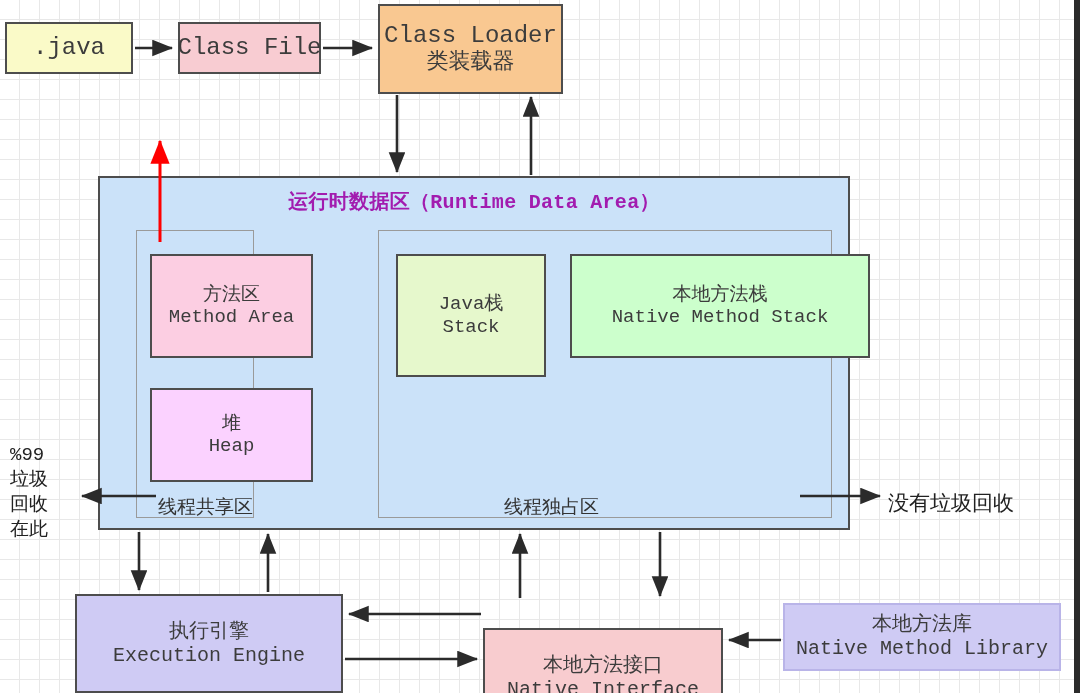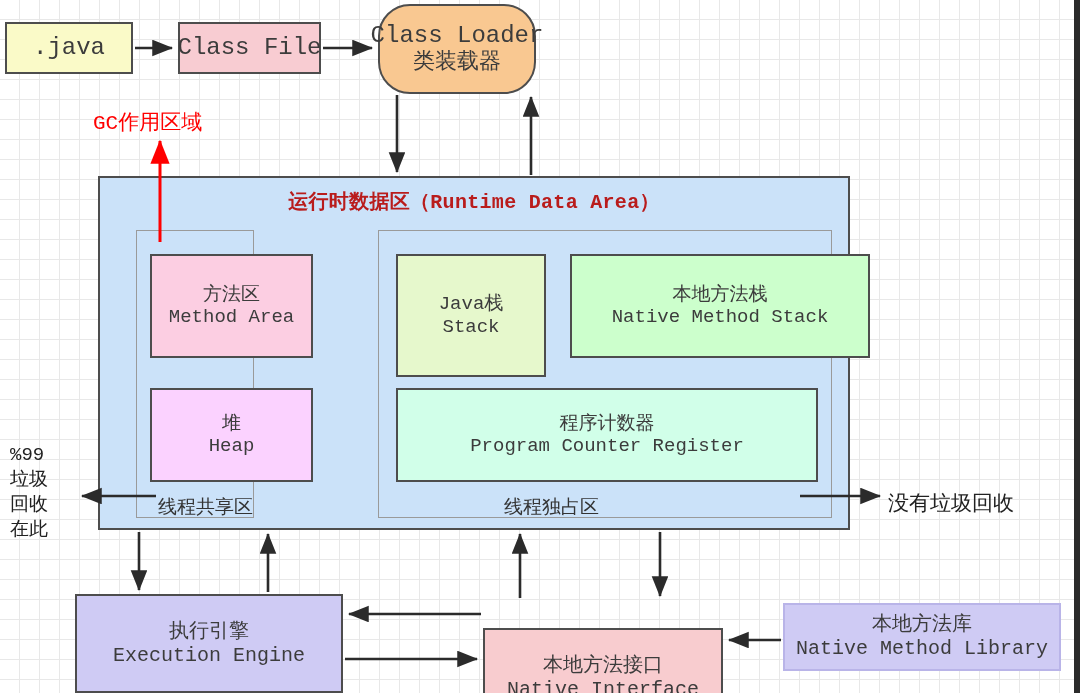--- a/index.html
+++ b/index.html
@@ -37,28 +37,28 @@
     justify-content: center;
     text-align: center;
     line-height: 1.18;
     color: #3c3c3c;
   }
   .box .ln { display: block; white-space: nowrap; }
 
   
   #java-file      { left:5px;   top:22px;  width:128px; height:52px; background:#FAFAC8; font-size:24px; }
   #class-file     { left:178px; top:22px;  width:143px; height:52px; background:#F8CCD2; font-size:24px; }
-  #class-loader   { left:378px; top:4px;   width:158px; height:90px; background:#F9C891; font-size:24px;border-radius:32px; }
+  #class-loader   { left:378px; top:4px;   width:185px; height:90px; background:#F9C891; font-size:24px; }
   #class-loader .ln.cn { font-size:22px; }
 
   #runtime-area   { left:98px;  top:176px; width:752px; height:354px; background:#CBE2F9; border:2px solid #4d4d4d;
                     justify-content:flex-start; }
   #rt-title {
     position:absolute; top:13px; left:0; width:100%;
-    text-align:center; font-size:20px; font-weight:bold; color:#b91c1c;
+    text-align:center; font-size:20px; font-weight:bold; color:#a21caf;
     letter-spacing:0.3px;
   }
   .subregion {
     position:absolute; box-sizing:border-box;
     border:1px solid #9a9a9a; background:transparent;
   }
   #region-shared  { left:136px; top:230px; width:118px; height:288px; }
   #region-exclusive { left:378px; top:230px; width:454px; height:288px; }
   .region-label {
     position:absolute; font-size:19px; color:#333; white-space:nowrap;
@@ -129,41 +129,36 @@
   <div class="box" id="java-stack">
     <span class="ln cn">Java栈</span>
     <span class="ln en">Stack</span>
   </div>
 
   <div class="box" id="native-stack">
     <span class="ln cn">本地方法栈</span>
     <span class="ln en">Native Method Stack</span>
   </div>
 
-  <div class="box" id="pc-register">
-    <span class="ln cn">程序计数器</span>
-    <span class="ln en">Program Counter Register</span>
-  </div>
 
   <div class="box" id="exec-engine">
     <span class="ln cn">执行引擎</span>
     <span class="ln en">Execution Engine</span>
   </div>
 
   <div class="box" id="native-iface">
     <span class="ln cn">本地方法接口</span>
     <span class="ln en">Native Interface</span>
   </div>
 
   <div class="box" id="native-lib">
     <span class="ln cn">本地方法库</span>
     <span class="ln en">Native Method Library</span>
   </div>
 
-  <div class="freetext" id="gc-label">GC作用区域</div>
   <div class="freetext" id="no-gc-label">没有垃圾回收</div>
   <div class="freetext" id="gc99-label"><span>%99</span><br><span>垃圾</span><br><span>回收</span><br><span>在此</span></div>
 
   <svg class="arrows" viewBox="0 0 1080 693">
     <defs>
       <marker id="ah" markerWidth="9" markerHeight="9" refX="7.6" refY="3.2" orient="auto" markerUnits="strokeWidth">
         <path d="M0,0 L8,3.2 L0,6.4 z" fill="#2b2b2b"></path>
       </marker>
       <marker id="ahr" markerWidth="9" markerHeight="9" refX="7.6" refY="3.2" orient="auto" markerUnits="strokeWidth">
         <path d="M0,0 L8,3.2 L0,6.4 z" fill="#FF0000"></path>

